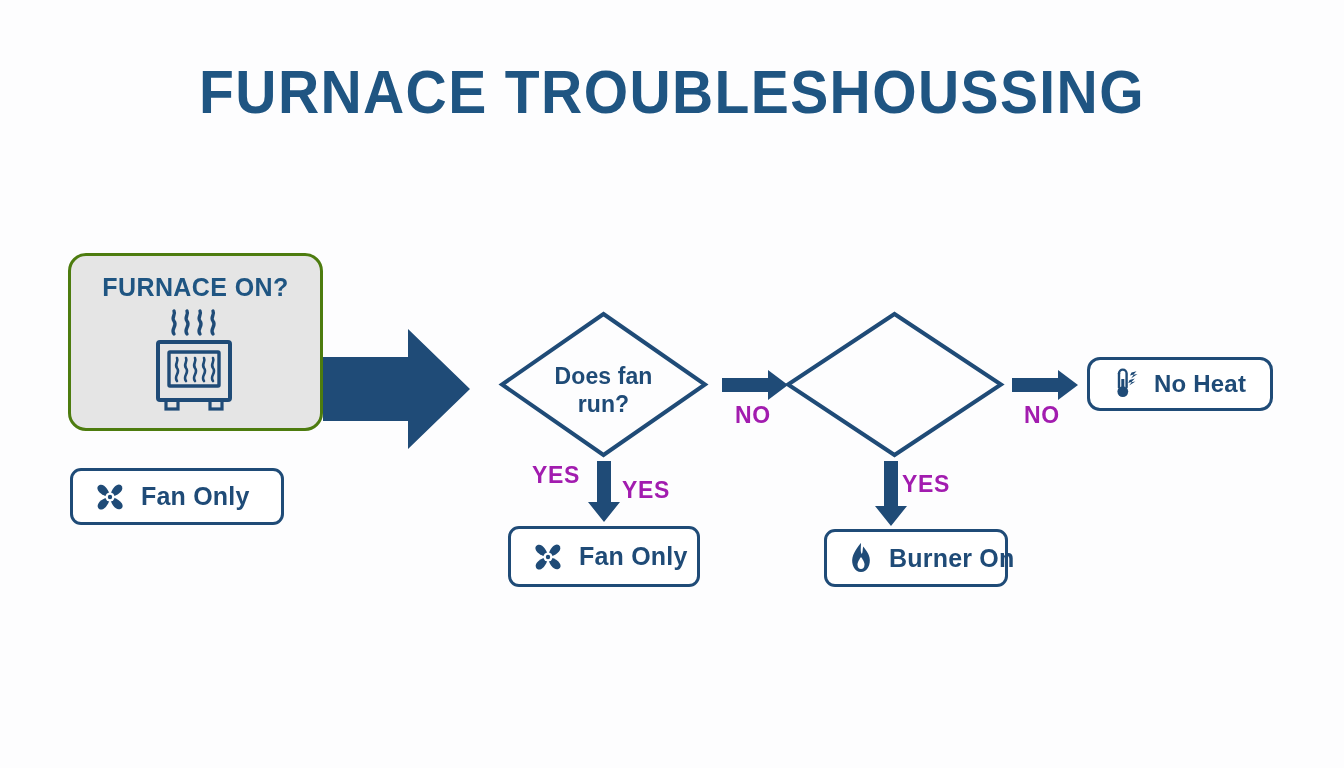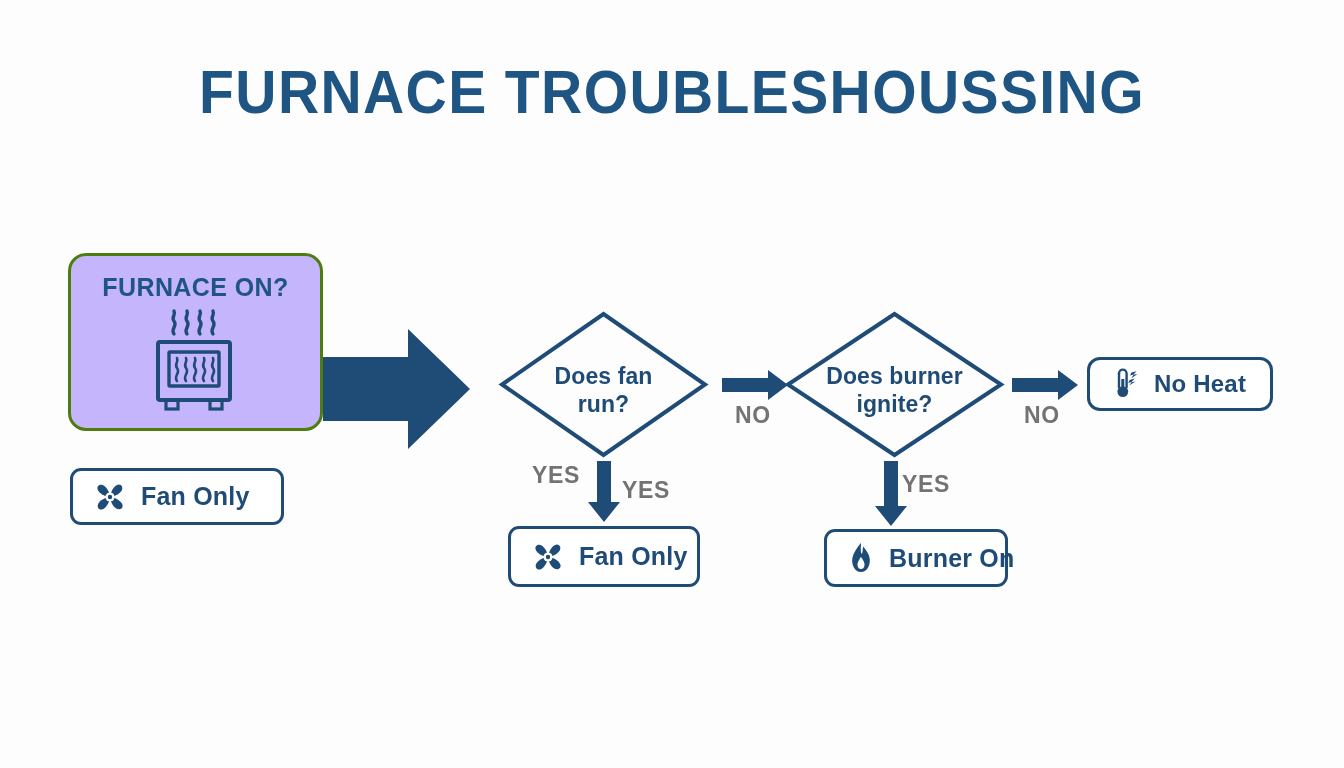--- a/index.html
+++ b/index.html
@@ -36,21 +36,21 @@
     text-transform: uppercase;
     white-space: nowrap;
     transform: scaleX(0.92);
     transform-origin: center;
   }
 
   
   .node {
     position: absolute;
     box-sizing: border-box;
-    background: #c4b5fd;
+    background: #e5e5e5;
     border: 3px solid #4d7c0f;
     border-radius: 12px;
   }
 
   
   #start-box {
     left: 68px;
     top: 253px;
     width: 255px;
     height: 178px;
@@ -131,21 +131,21 @@
     letter-spacing: 0.1px;
   }
   #diamond-fan    { left: 500px; top: 313px; width: 207px; height: 143px; }
   #diamond-burner { left: 786px; top: 313px; width: 217px; height: 143px; }
 
   
   .edge-label {
     position: absolute;
     font-size: 23px;
     font-weight: bold;
-    color: #737373;
+    color: #a21caf;
     letter-spacing: 0.6px;
     white-space: nowrap;
   }
   #label-yes-left   { left: 532px; top: 462px; }
   #label-yes-right  { left: 622px; top: 477px; }
   #label-yes-burner { left: 902px; top: 471px; }
   #label-no-1       { left: 735px; top: 402px; }
   #label-no-2       { left: 1024px; top: 402px; }
 
   
@@ -247,28 +247,20 @@
 
   <div class="diamond" id="diamond-fan">
     <div class="dlabel">
       <span>
         <span>Does fan</span><br>
         <span>run?</span>
       </span>
     </div>
   </div>
 
-  <div class="diamond" id="diamond-burner">
-    <div class="dlabel">
-      <span>
-        <span>Does burner</span><br>
-        <span>ignite?</span>
-      </span>
-    </div>
-  </div>
 
   <div class="edge-label" id="label-yes-left">YES</div>
   <div class="edge-label" id="label-yes-right">YES</div>
   <div class="edge-label" id="label-no-1">NO</div>
   <div class="edge-label" id="label-yes-burner">YES</div>
   <div class="edge-label" id="label-no-2">NO</div>
 
   <div class="pill" id="fan-only-mid">
     <span class="pill-icon">
       <svg width="34" height="34" viewBox="0 0 34 34">

